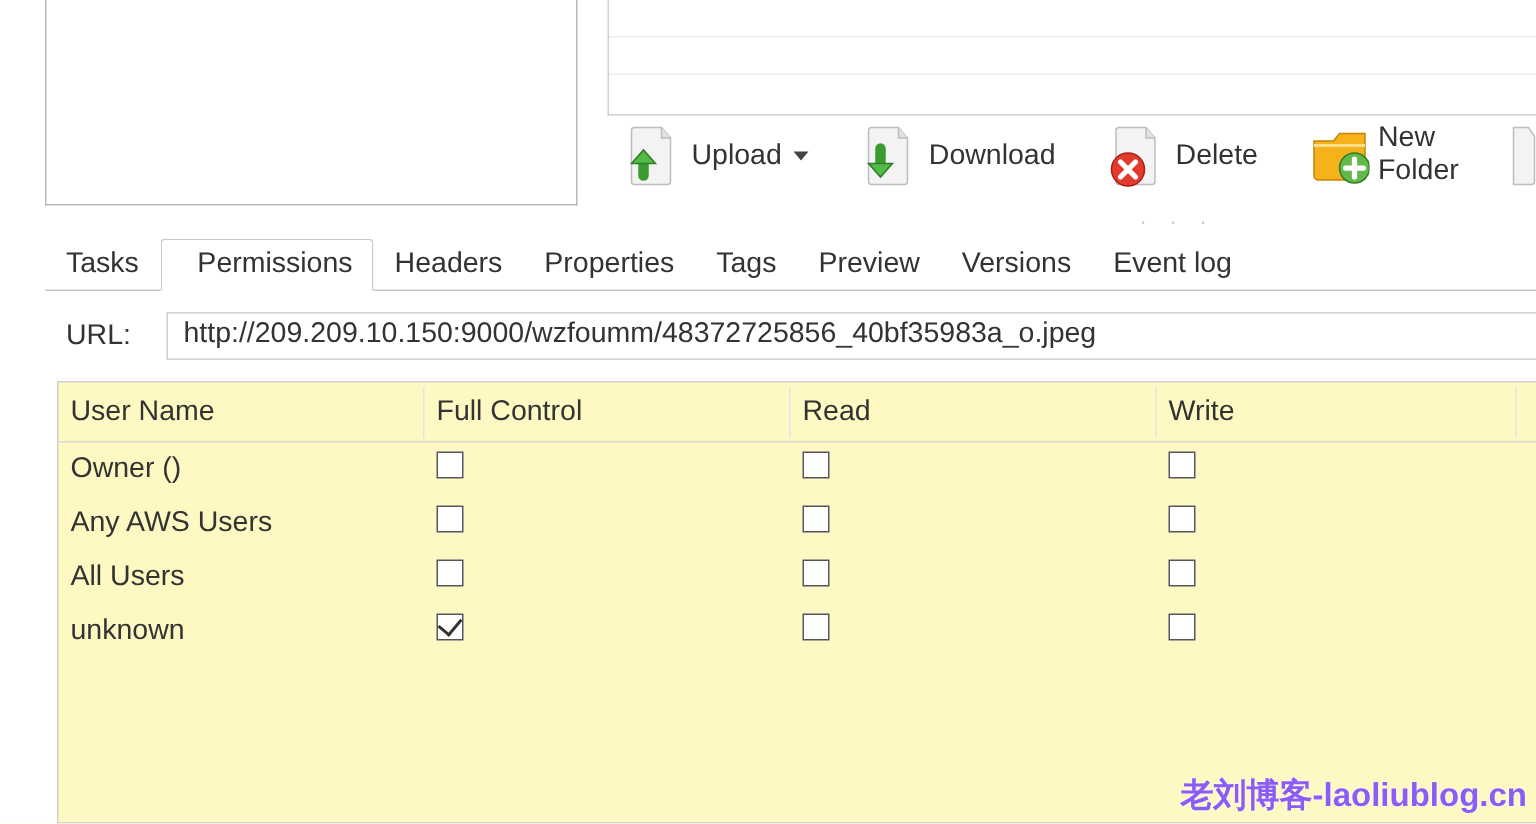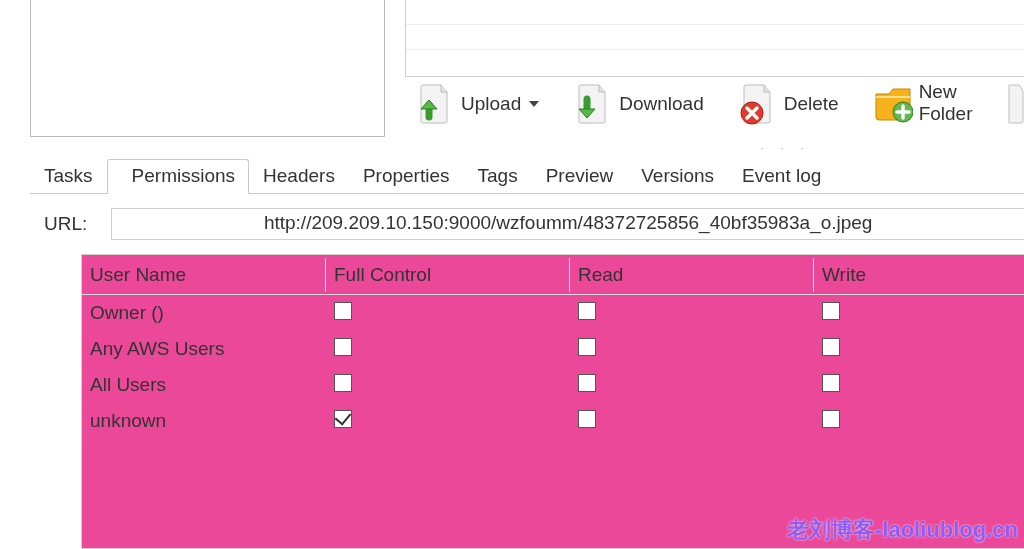--- a/index.html
+++ b/index.html
@@ -109,32 +109,30 @@
   .urlbox {
     flex: 1;
     height: 32px;
     border: 1px solid #d0d0d0;
     border-right: none;
     background: #fff;
     padding: 3px 10px;
     font-size: 19px;
     white-space: nowrap;
     overflow: hidden;
-    text-align: center;
   }
 
   
   .perm-table {
     position: absolute;
     left: 38px; right: 0; top: 254px;
     bottom: 0;
     border: 1px solid #d0d0d0;
     border-right: none;
-    background: #ec4899;
-    margin-left: 43px;
+    background: #fef9c3;
   }
   .phead, .prow {
     display: grid;
     grid-template-columns: 244px 244px 244px 240px 14px;
     align-items: center;
     height: 36px;
   }
   .phead {
     border-bottom: 1px solid #d8d8d8;
     height: 40px;

